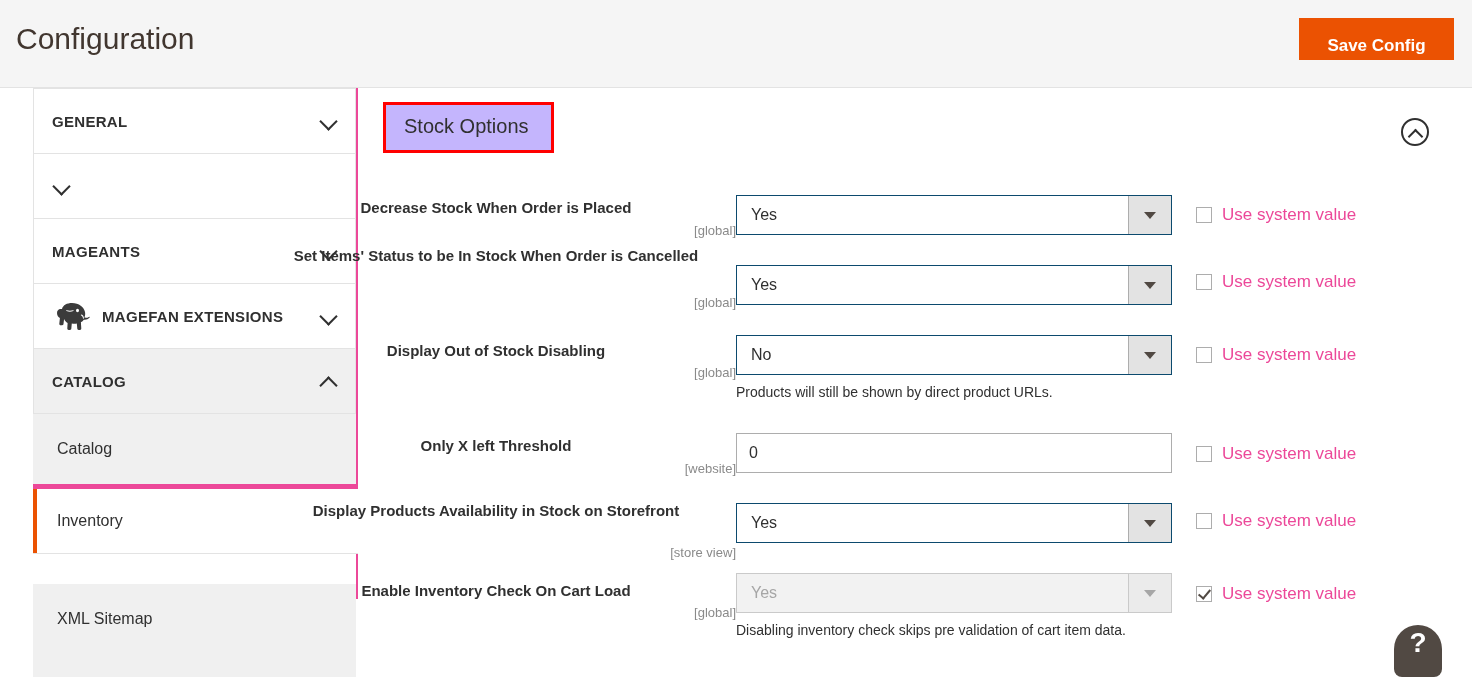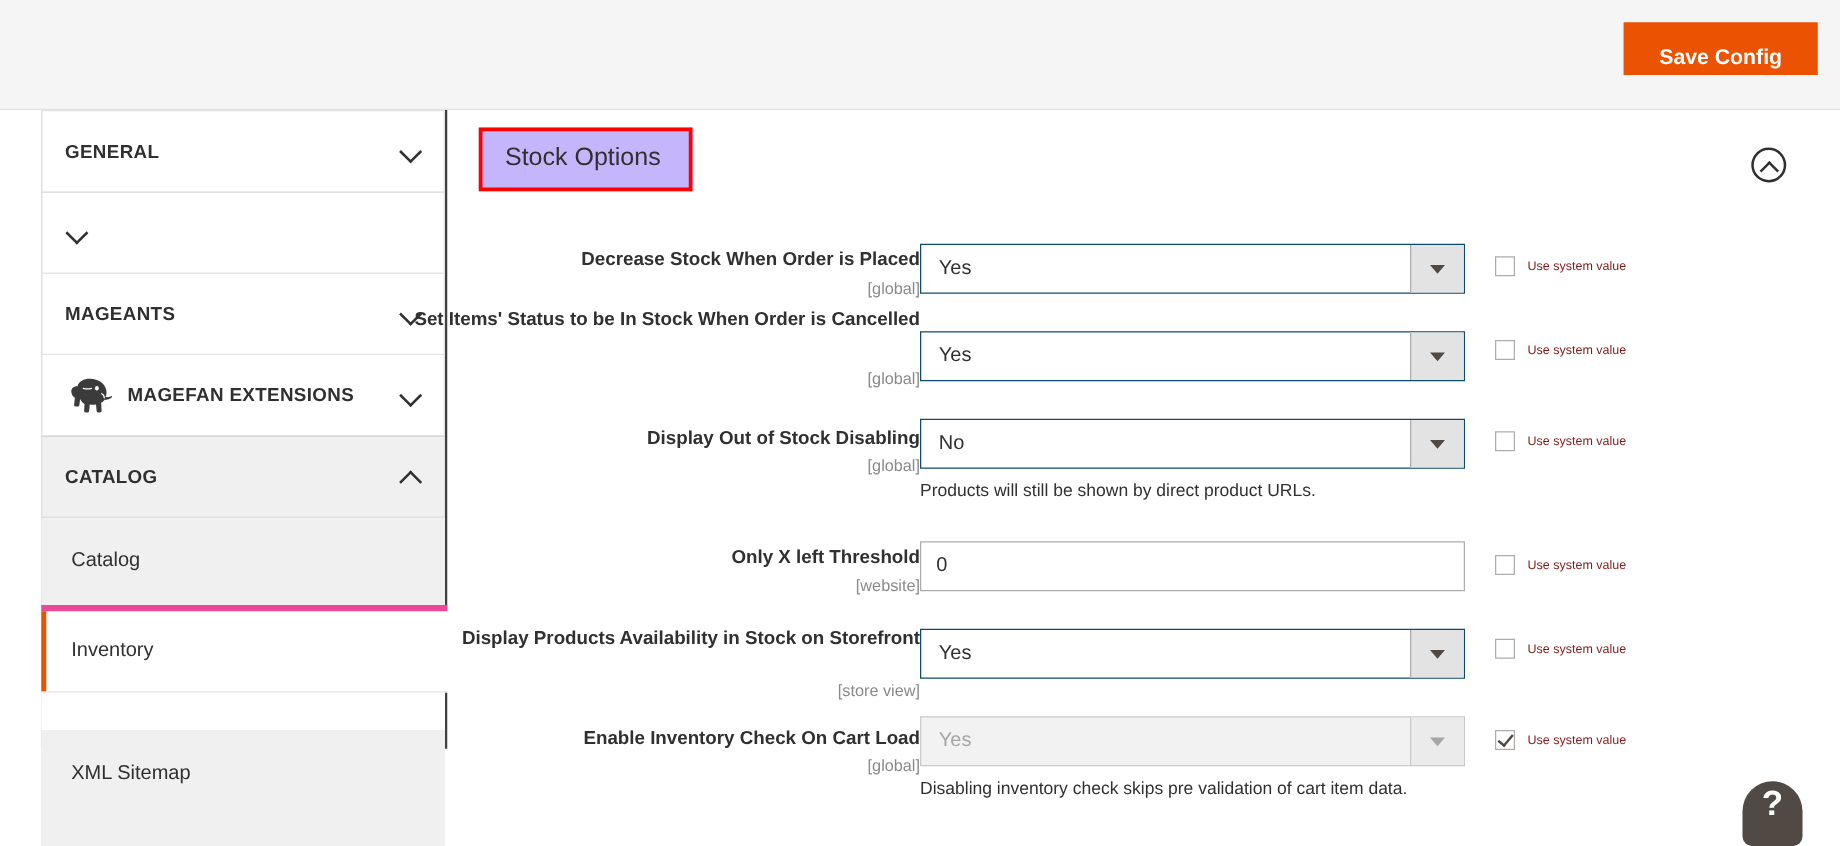--- a/index.html
+++ b/index.html
@@ -40,21 +40,21 @@
   
   #left-gutter {
     position: absolute; left: 0; top: 88px;
     width: 33px; height: 589px; background: #ffffff;
   }
 
   
   #config-sidebar {
     position: absolute; left: 33px; top: 88px;
     width: 325px; height: 511px;
-    background: #404040;
+    background: #ec4899;
   }
   .nav-section {
     position: relative;
     width: 323px;
     border: 1px solid #e3e3e3;
     border-top: none;
     background: #ffffff;
     cursor: pointer;
   }
   .nav-section:first-child { border-top: 1px solid #e3e3e3; }
@@ -147,21 +147,21 @@
   }
 
   
   #form-rows { position: absolute; left: 0; top: 82px; width: 1114px; }
   .form-row { position: relative; width: 1114px; }
 
   .field-label {
     position: absolute;
     right: 736px;
     width: 480px;
-    text-align: right;
+    text-align: center;
     font-size: 15px; font-weight: bold; color: #303030;
     line-height: 22px;
   }
   .field-scope {
     position: absolute;
     right: 736px;
     width: 480px;
     text-align: right;
     font-size: 13px; color: #8a8a8a; font-weight: 400;
     line-height: 18px;
@@ -232,41 +232,42 @@
   .cb.checked::after {
     content: ""; position: absolute;
     left: 4px; top: 0px;
     width: 5px; height: 10px;
     border-right: 2px solid #514943;
     border-bottom: 2px solid #514943;
     transform: rotate(40deg);
   }
   .sysval-label {
     margin-left: 10px;
-    font-size: 10px; color: #7f1d1d; white-space: nowrap;
+    font-size: 17px; color: #ec4899; white-space: nowrap;
   }
 
   #help-bubble {
     position: absolute; left: 1394px; top: 625px;
     width: 48px; height: 52px;
     background: #514943;
     border-radius: 24px 24px 8px 8px;
     cursor: pointer;
   }
   #help-bubble span {
     position: absolute; left: 0; top: 2px;
     width: 48px; text-align: center;
     color: #ffffff; font-size: 28px; font-weight: bold;
     font-family: "Liberation Sans", sans-serif;
   }
 </style>
 </head>
 <body>
 
 <div id="page-header">
+  <div id="page-title">Configuration</div>
   <button id="save-config-button">Save Config</button>
 </div>
 
 <div id="left-gutter"></div>
 
 <div id="config-sidebar">
   <div id="nav-sections">
       <div class="nav-section">
         <div class="nav-section-inner">
           <span class="nav-section-title">GENERAL</span>

